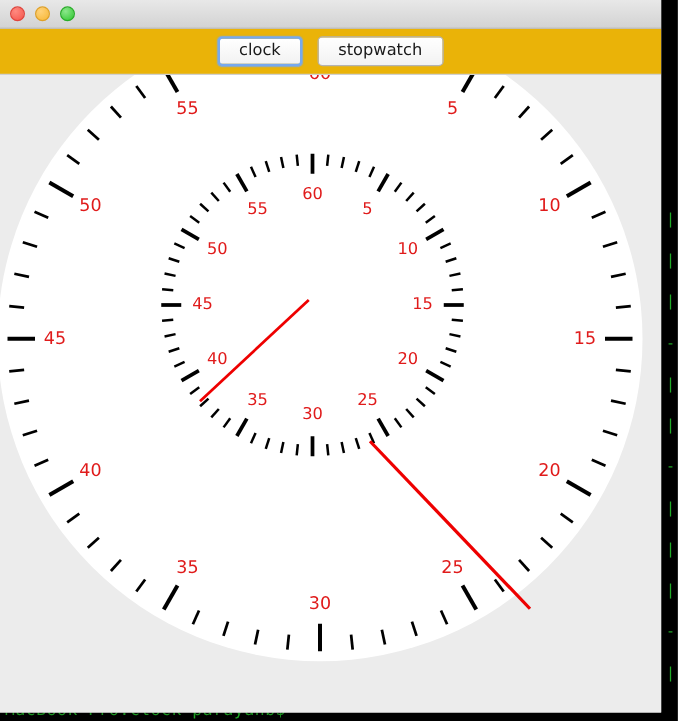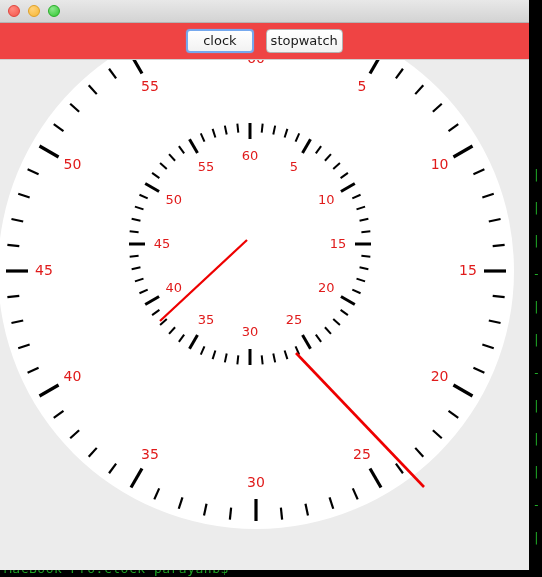--- a/index.html
+++ b/index.html
@@ -67,35 +67,35 @@
     width: 12px; height: 12px;
     border-radius: 50%;
     box-sizing: border-box;
   }
   .light.close  { background: radial-gradient(circle at 35% 30%, #ff8a80, #f5554b); border: 1px solid #e0443c; }
   .light.min    { background: radial-gradient(circle at 35% 30%, #ffd27a, #f7b733); border: 1px solid #dfa027; }
   .light.max    { background: radial-gradient(circle at 35% 30%, #8ce78c, #2fc72f); border: 1px solid #28ad28; }
 
   #toolbar {
     height: 36px;
-    background: #ef4444;
+    background: #eab308;
     display: flex;
     align-items: center;
     justify-content: center;
     gap: 12px;
     border-bottom: 1px solid #d0d0d0;
   }
   .tbtn {
     font-family: "DejaVu Sans", sans-serif;
     font-size: 13px;
     color: #1a1a1a;
     background: linear-gradient(to bottom, #ffffff 0%, #f2f2f2 100%);
     border: 1px solid #b3b3b3;
     border-radius: 4px;
-    padding: 3px 4px;
+    padding: 3px 16px;
     cursor: default;
     line-height: 16px;
   }
   .tbtn.active {
     border: 2px solid #76a9ee;
     padding: 2px 15px;
     box-shadow: 0 0 1px #76a9ee;
   }
 
   

